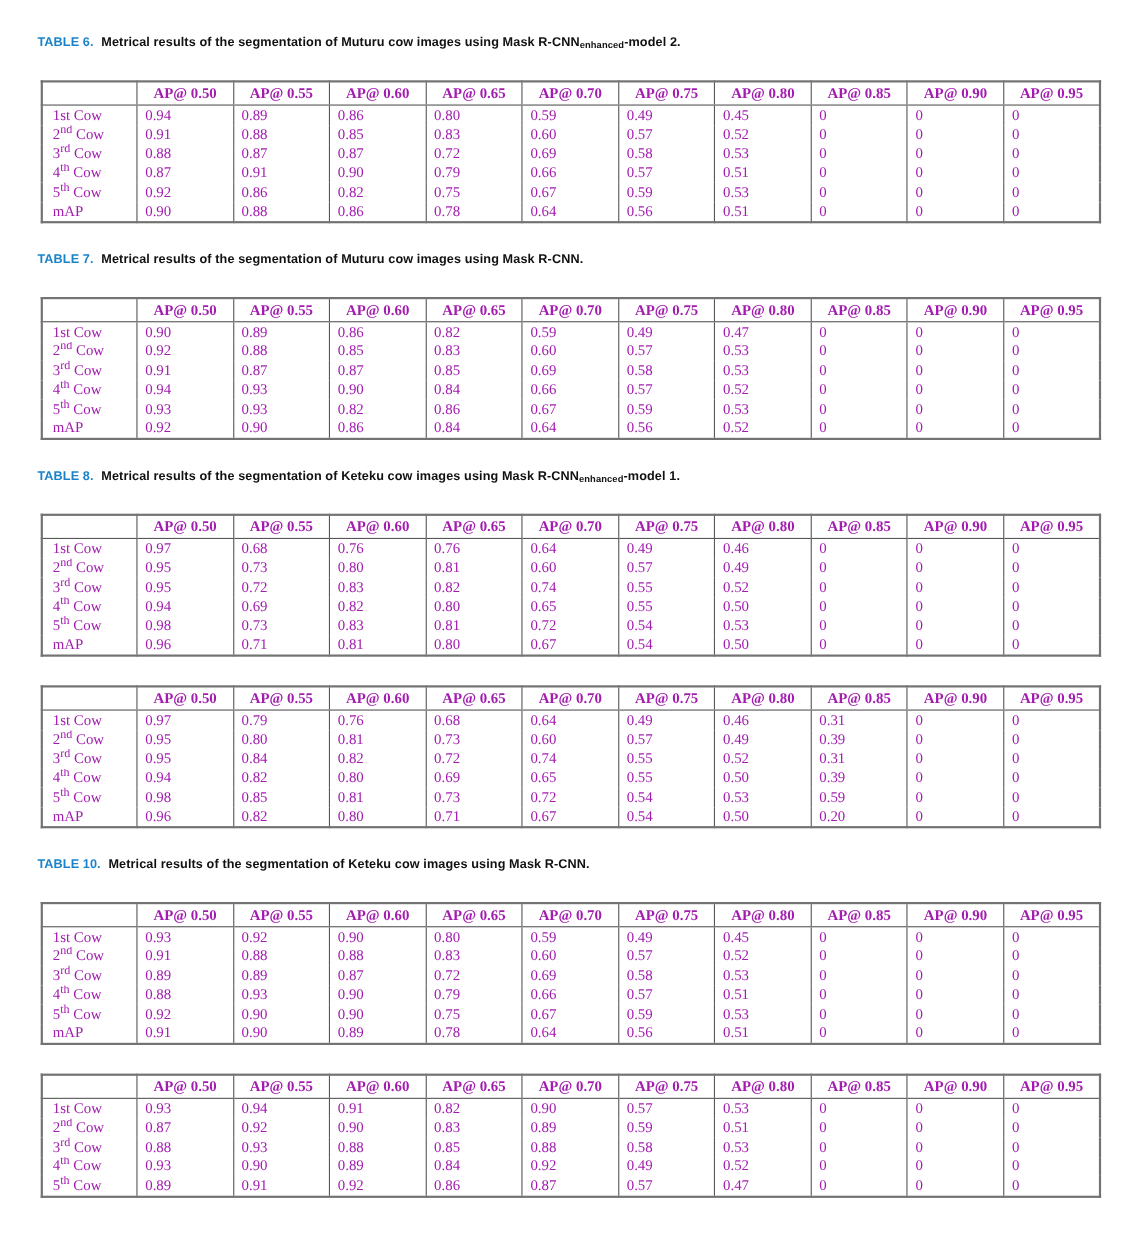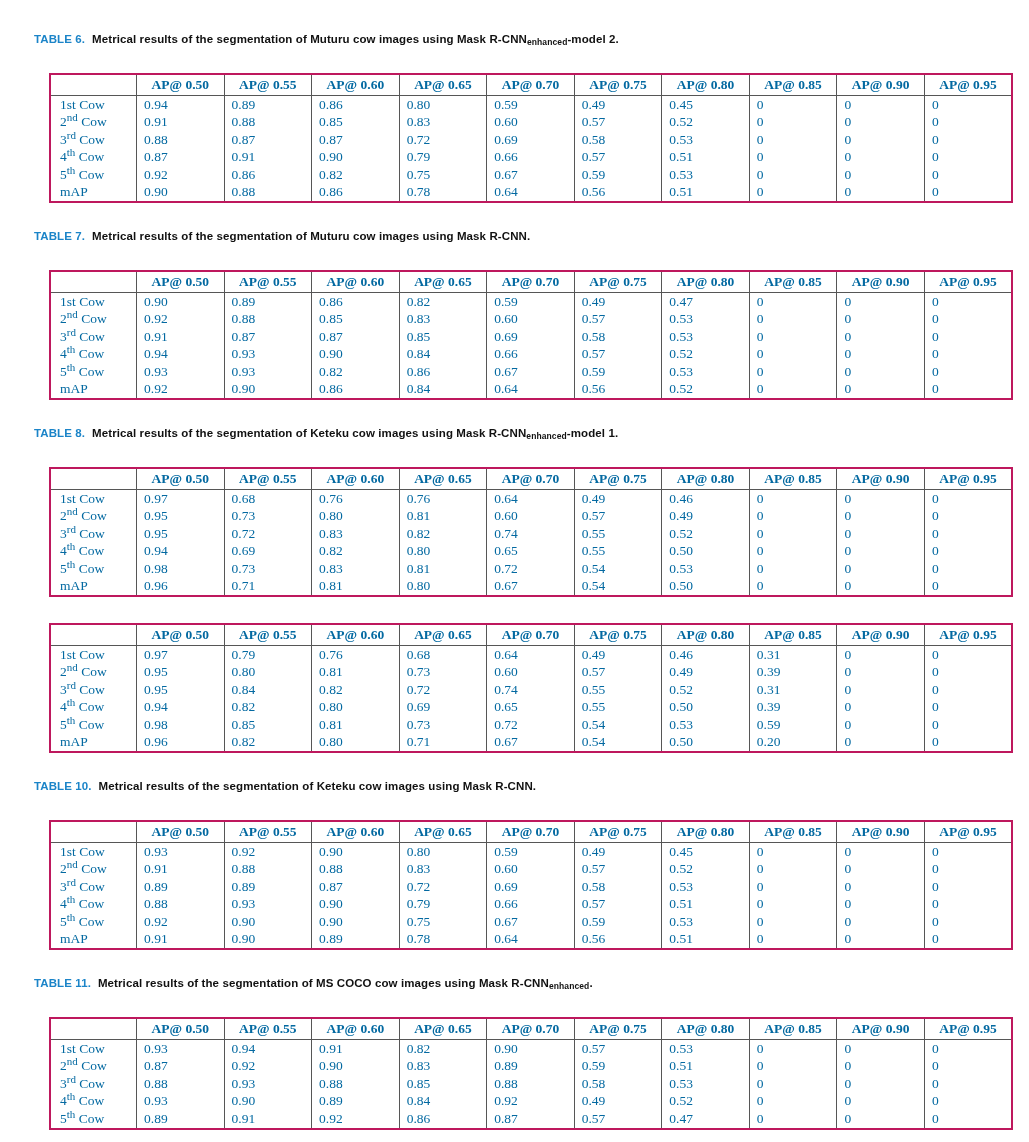--- a/index.html
+++ b/index.html
@@ -32,25 +32,25 @@
   .caption sub {
     font-size: 8.5px;
     font-weight: bold;
     vertical-align: -2px;
     line-height: 0;
   }
   table.ap-table {
     border-collapse: collapse;
     table-layout: fixed;
     width: 964px;
-    margin: 0 0 26px 16px;
+    margin: 0 0 26px 4px;
     font-family: "Liberation Serif", serif;
     font-size: 13.5px;
-    color: #0369a1;
-    border: 2px solid #be185d;
+    color: #a21caf;
+    border: 2px solid #737373;
   }
   table.ap-table th, table.ap-table td {
     border-left: 1px solid #565656;
     font-weight: normal;
     text-align: left;
     vertical-align: middle;
     overflow: hidden;
     white-space: nowrap;
   }
   table.ap-table thead th {
@@ -586,23 +586,20 @@
             <td>0.51</td>
             <td>0</td>
             <td>0</td>
             <td>0</td>
           </tr>
         </tbody>
       </table>
     </section>
 
     <section class="block">
-      <p class="caption">
-        <span class="cap-label" style="color: rgb(27, 132, 200);">TABLE 11.</span><span class="cap-text">Metrical results of the segmentation of MS COCO cow images using Mask R-CNN<sub>enhanced</sub>.</span>
-      </p>
       <table class="ap-table">
         <thead>
           <tr>
             <th class="rowlabel"></th>
             <th>AP@ 0.50</th>
             <th>AP@ 0.55</th>
             <th>AP@ 0.60</th>
             <th>AP@ 0.65</th>
             <th>AP@ 0.70</th>
             <th>AP@ 0.75</th>

